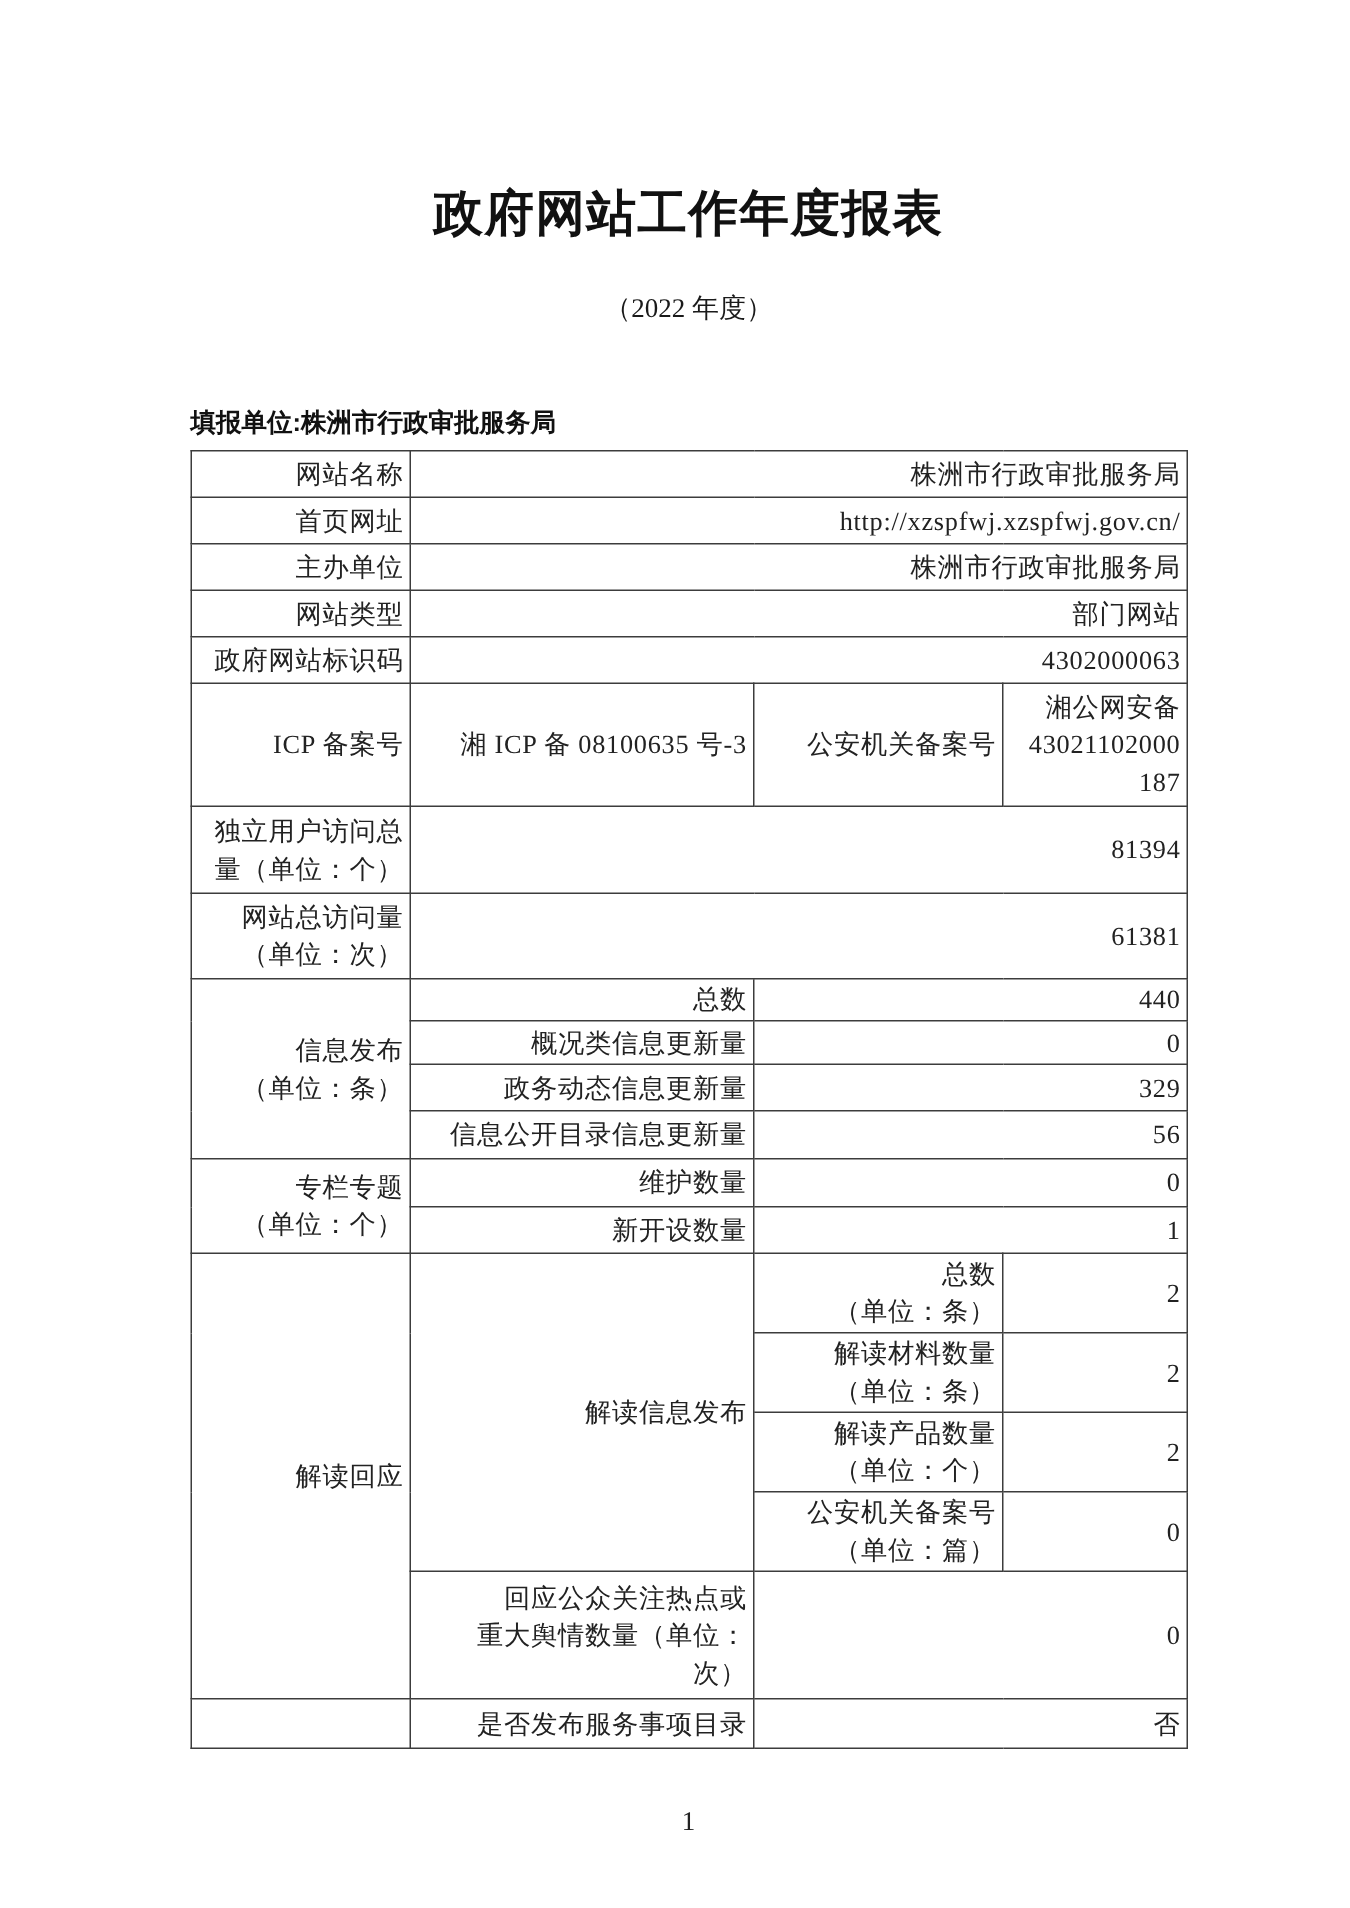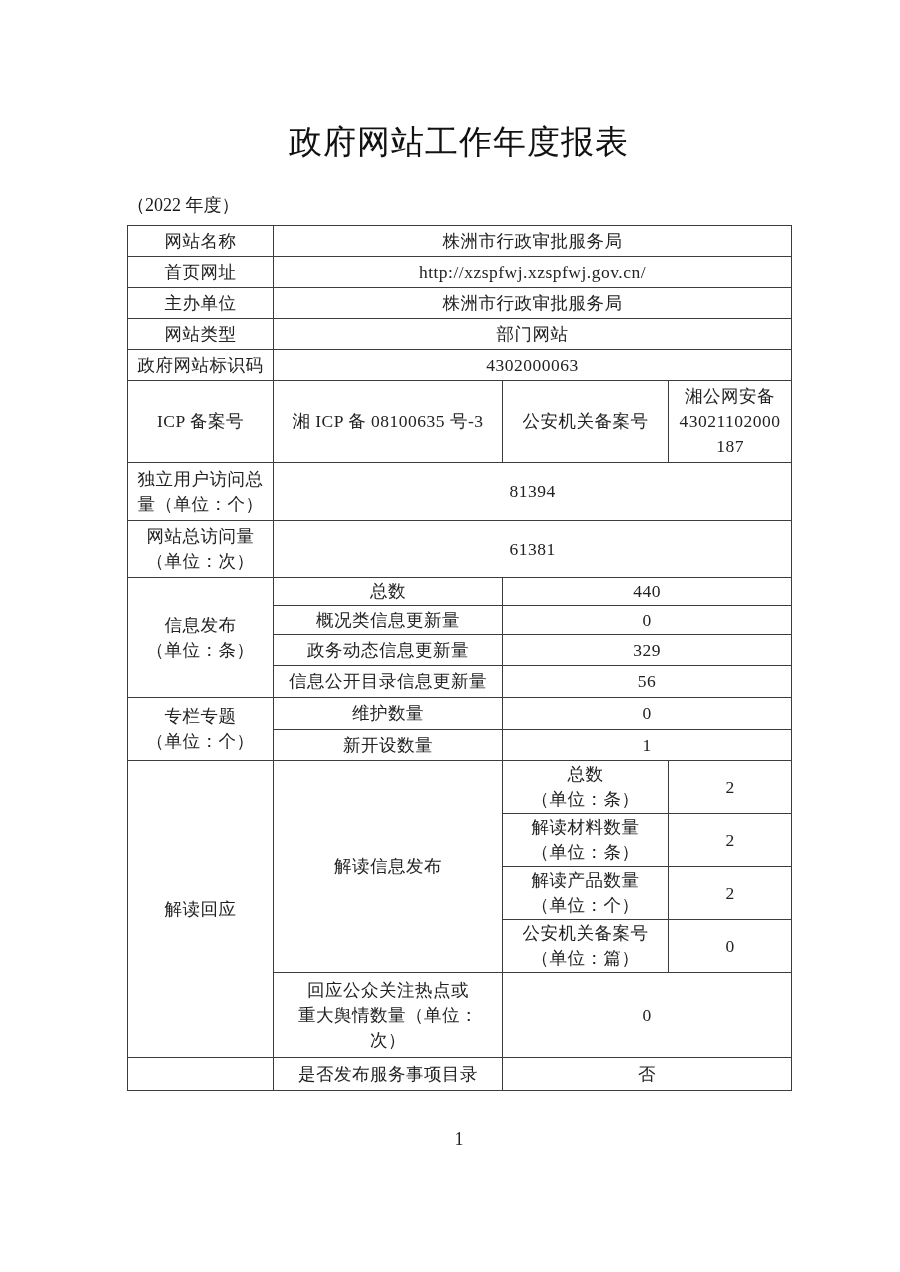--- a/index.html
+++ b/index.html
@@ -10,28 +10,29 @@
     color:#1f1f1f;
     position:relative;
     overflow:hidden;
   }
   .doc { position:absolute; left:127px; top:0; width:664px; }
 
   .title {
     margin-top:122px;
     text-align:center;
     font-family:"Liberation Sans","DejaVu Sans",sans-serif;
-    font-weight:normal;
+    font-weight:bold;
     font-size:33px;
     line-height:40px;
     letter-spacing:1px;
     color:#111;
   }
   .subtitle {
     margin-top:30px;
+    text-align:center;
     font-size:18px;
     line-height:26px;
     color:#1a1a1a;
   }
   .filing {
     margin-top:53px;
     text-align:left;
     font-family:"Liberation Sans","DejaVu Sans",sans-serif;
     font-weight:bold;
     font-size:17px;
@@ -39,21 +40,21 @@
     color:#111;
   }
   table.report {
     margin-top:7px;
     width:664px;
     border-collapse:collapse;
     table-layout:fixed;
   }
   table.report td {
     border:1px solid #3c3c3c;
-    text-align:center;
+    text-align:right;
     vertical-align:middle;
     font-size:17.5px;
     line-height:25px;
     letter-spacing:0.5px;
     padding:1px 4px;
     white-space:pre-line;
     color:#222;
     margin-top:17px;
   }
   col.c1{width:146px} col.c2{width:229px} col.c3{width:166px} col.c4{width:123px}
@@ -68,20 +69,21 @@
     line-height:24px;
     color:#222;
   }
 </style>
 </head>
 <body>
 
 <div class="doc">
   <div class="title">政府网站工作年度报表</div>
   <div class="subtitle">（2022 年度）</div>
+  <div class="filing">填报单位:株洲市行政审批服务局</div>
 
   <table class="report">
     <colgroup>
         <col class="c1">
         <col class="c2">
         <col class="c3">
         <col class="c4">
       </colgroup>
 
     <tbody>

